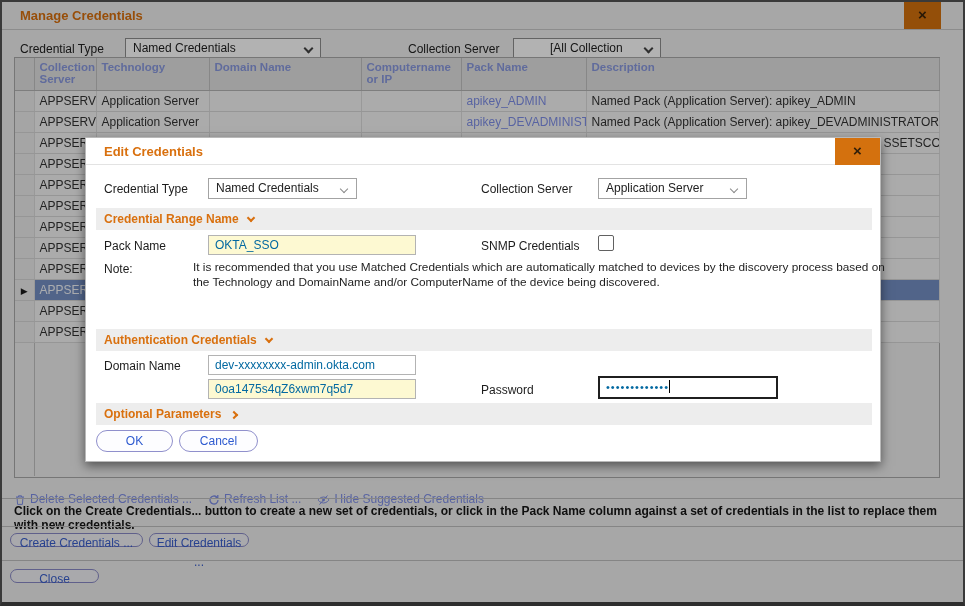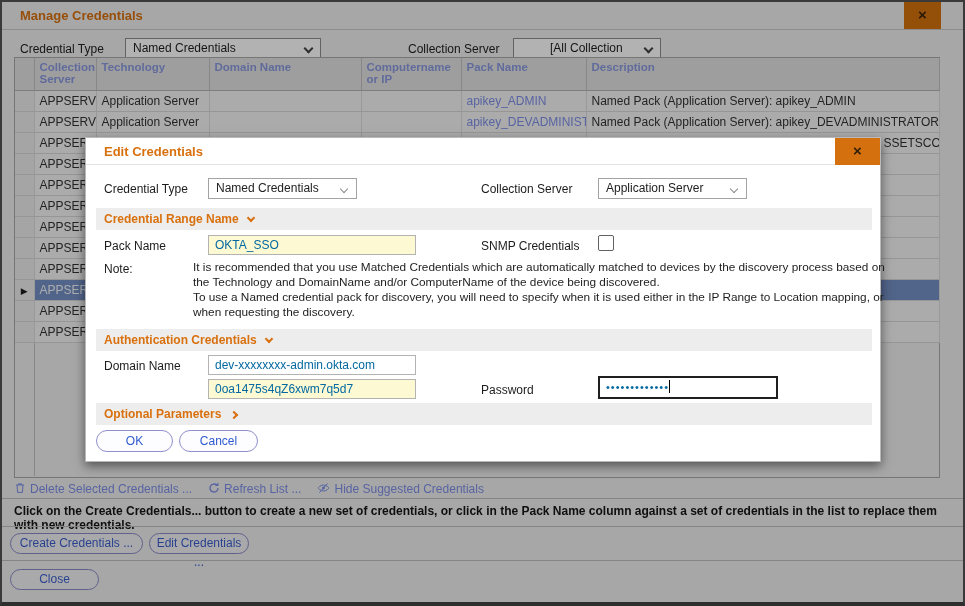--- a/index.html
+++ b/index.html
@@ -34,27 +34,27 @@
   table.creds td.gutter{background:#ececec;padding:0 2px;text-align:center;}
   table.creds td.link{color:#7f8fe8;}
   table.creds td.offset{padding-left:297px;}
   table.creds tr.selected td{background:#7490c4;color:#f4f6fb;}
   table.creds tr.selected td.gutter{background:#ececec;color:#222;}
   table.creds tr.filler td{background:transparent;border-right:none;border-bottom:none;height:134px;}
   table.creds tr.filler td.gutter{background:transparent;border-right:1px solid #c2c2c2;}
   .arrow{font-size:9px;color:#1c1c1c;}
 
   .linkbar{position:absolute;left:12px;top:480px;display:flex;gap:16px;align-items:center;color:#7f8fe8;}
-  .linkbar .lk{display:flex;align-items:flex-start;gap:4px;cursor:pointer;}
+  .linkbar .lk{display:flex;align-items:flex-end;gap:4px;cursor:pointer;margin-top:10px;}
   .linkbar svg{display:block;}
 
   .divider{position:absolute;left:0;width:961px;height:0;border-top:1px solid #bfbfbf;}
   .instruction{position:absolute;left:12px;top:502px;width:940px;color:#161616;font-weight:bold;}
 
-  .pill{position:absolute;height:21px;border:1px solid #8a8ac8;border-radius:11px;
+  .pill{position:absolute;height:14px;border:1px solid #8a8ac8;border-radius:11px;
     background:#f3f3f6;color:#3a5fcd;text-align:center;line-height:19px;cursor:pointer;}
 
   .overlay{position:absolute;left:0;top:0;width:961px;height:600px;background:rgba(0,0,0,0.30);}
 
   
   .modal{position:absolute;left:83px;top:135px;width:796px;height:325px;background:#fff;
     border:1px solid #b9b9b9;box-shadow:0 4px 10px rgba(0,0,0,0.5);padding-left:44px;}
   .m-header{position:absolute;left:0;top:0;width:100%;height:27px;border-bottom:1px solid #e3e3e3;}
   .m-title{position:absolute;left:18px;top:6px;font-size:13px;font-weight:bold;color:#d9700e;}
   .m-close{position:absolute;top:0;right:0;width:45px;height:27px;background:#d4710e;
@@ -303,21 +303,20 @@
     </div>
 
     <div class="m-label" style="left:18px;top:101px;">Pack Name</div>
     <div class="field yellow" style="left:122px;top:97px;width:208px;">OKTA_SSO</div>
     <div class="m-label" style="left:395px;top:101px;">SNMP Credentials</div>
     <div class="checkbox" style="left:512px;top:97px;"></div>
 
     <div class="m-label" style="left:18px;top:124px;">Note:</div>
     <div class="note-text" style="top:122px;margin-left:12px;">
       <div>It is recommended that you use Matched Credentials which are automatically matched to devices by the discovery process based on the Technology and DomainName and/or ComputerName of the device being discovered.</div>
-      <div>To use a Named credential pack for discovery, you will need to specify when it is used either in the IP Range to Location mapping, or when requesting the discovery.</div>
     </div>
 
     <div class="secbar" style="top:191px;">
       <span>Authentication Credentials</span>
       <span class="chev down"></span>
     </div>
 
     <div class="m-label" style="left:18px;top:221px;">Domain Name</div>
     <div class="field" style="left:122px;top:217px;width:208px;">dev-xxxxxxxx-admin.okta.com</div>
 

